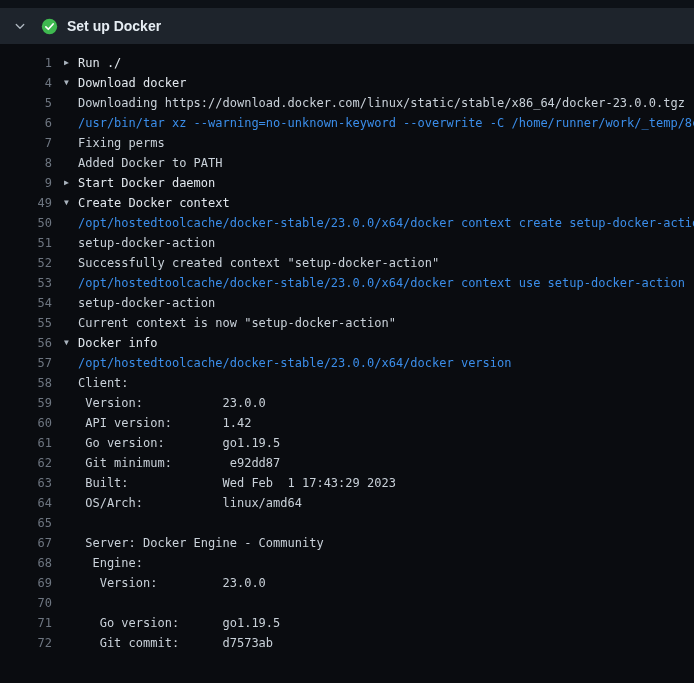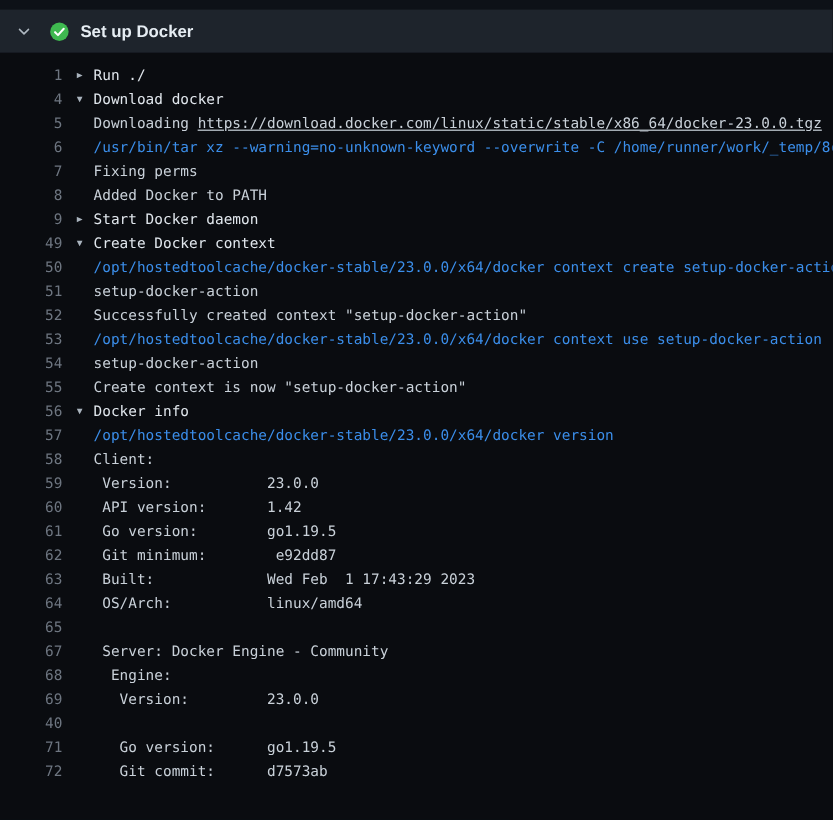--- a/index.html
+++ b/index.html
@@ -18,21 +18,21 @@
   .title{color:var(--title-color);font:600 14px "Liberation Sans",sans-serif;}
   .log{flex:1;background:var(--log-bg);padding-top:9px;overflow:hidden;
     font:12px/20px "DejaVu Sans Mono","Liberation Mono",monospace;}
   .log-row{display:flex;height:20px;overflow:hidden;white-space:pre;}
   .line-num{flex:0 0 52px;text-align:right;color:var(--line-number);cursor:pointer;}
   .arrow{flex:0 0 14px;margin-left:12px;font-size:8px;line-height:20px;
     color:var(--arrow-color);cursor:pointer;}
   .line-text{white-space:pre;color:var(--text-color);}
   .line-text.command{color:var(--command-blue);}
   .line-text.group_collapsed,.line-text.group_expanded{color:var(--group-color);cursor:pointer;}
-  .log-link{text-decoration:underline;cursor:pointer;}
+  .log-link{cursor:pointer;}
 </style>
 </head>
 <body>
 
 <div class="page">
 
   <div class="step-header">
     <span class="chev">
       <svg width="12" height="12" viewBox="0 0 16 16" fill="none">
         <path d="M3 6l5 5 5-5" stroke="#afb8c1" stroke-width="1.7" stroke-linecap="round" stroke-linejoin="round"></path>
@@ -54,32 +54,32 @@
       <div class="log-row"><span class="line-num">6</span><span class="arrow"></span><span class="line-text command">/usr/bin/tar xz --warning=no-unknown-keyword --overwrite -C /home/runner/work/_temp/8c93</span></div>
       <div class="log-row"><span class="line-num">7</span><span class="arrow"></span><span class="line-text plain">Fixing perms</span></div>
       <div class="log-row"><span class="line-num">8</span><span class="arrow"></span><span class="line-text plain">Added Docker to PATH</span></div>
       <div class="log-row"><span class="line-num">9</span><span class="arrow">▶</span><span class="line-text group_collapsed">Start Docker daemon</span></div>
       <div class="log-row"><span class="line-num">49</span><span class="arrow">▼</span><span class="line-text group_expanded">Create Docker context</span></div>
       <div class="log-row"><span class="line-num">50</span><span class="arrow"></span><span class="line-text command">/opt/hostedtoolcache/docker-stable/23.0.0/x64/docker context create setup-docker-action</span></div>
       <div class="log-row"><span class="line-num">51</span><span class="arrow"></span><span class="line-text plain">setup-docker-action</span></div>
       <div class="log-row"><span class="line-num">52</span><span class="arrow"></span><span class="line-text plain">Successfully created context "setup-docker-action"</span></div>
       <div class="log-row"><span class="line-num">53</span><span class="arrow"></span><span class="line-text command">/opt/hostedtoolcache/docker-stable/23.0.0/x64/docker context use setup-docker-action</span></div>
       <div class="log-row"><span class="line-num">54</span><span class="arrow"></span><span class="line-text plain">setup-docker-action</span></div>
-      <div class="log-row"><span class="line-num">55</span><span class="arrow"></span><span class="line-text plain">Create context is now "setup-docker-action"</span></div>
+      <div class="log-row"><span class="line-num">55</span><span class="arrow"></span><span class="line-text plain">Current context is now "setup-docker-action"</span></div>
       <div class="log-row"><span class="line-num">56</span><span class="arrow">▼</span><span class="line-text group_expanded">Docker info</span></div>
       <div class="log-row"><span class="line-num">57</span><span class="arrow"></span><span class="line-text command">/opt/hostedtoolcache/docker-stable/23.0.0/x64/docker version</span></div>
       <div class="log-row"><span class="line-num">58</span><span class="arrow"></span><span class="line-text plain">Client:</span></div>
       <div class="log-row"><span class="line-num">59</span><span class="arrow"></span><span class="line-text plain"> Version:           23.0.0</span></div>
       <div class="log-row"><span class="line-num">60</span><span class="arrow"></span><span class="line-text plain"> API version:       1.42</span></div>
       <div class="log-row"><span class="line-num">61</span><span class="arrow"></span><span class="line-text plain"> Go version:        go1.19.5</span></div>
       <div class="log-row"><span class="line-num">62</span><span class="arrow"></span><span class="line-text plain"> Git minimum:        e92dd87</span></div>
       <div class="log-row"><span class="line-num">63</span><span class="arrow"></span><span class="line-text plain"> Built:             Wed Feb  1 17:43:29 2023</span></div>
       <div class="log-row"><span class="line-num">64</span><span class="arrow"></span><span class="line-text plain"> OS/Arch:           linux/amd64</span></div>
       <div class="log-row"><span class="line-num">65</span><span class="arrow"></span></div>
       <div class="log-row"><span class="line-num">67</span><span class="arrow"></span><span class="line-text plain"> Server: Docker Engine - Community</span></div>
       <div class="log-row"><span class="line-num">68</span><span class="arrow"></span><span class="line-text plain">  Engine:</span></div>
       <div class="log-row"><span class="line-num">69</span><span class="arrow"></span><span class="line-text plain">   Version:         23.0.0</span></div>
-      <div class="log-row"><span class="line-num">40</span><span class="arrow"></span></div>
+      <div class="log-row"><span class="line-num">70</span><span class="arrow"></span></div>
       <div class="log-row"><span class="line-num">71</span><span class="arrow"></span><span class="line-text plain">   Go version:      go1.19.5</span></div>
       <div class="log-row"><span class="line-num">72</span><span class="arrow"></span><span class="line-text plain">   Git commit:      d7573ab</span></div>
     </div>
 
 </div>
 
 </body></html>

